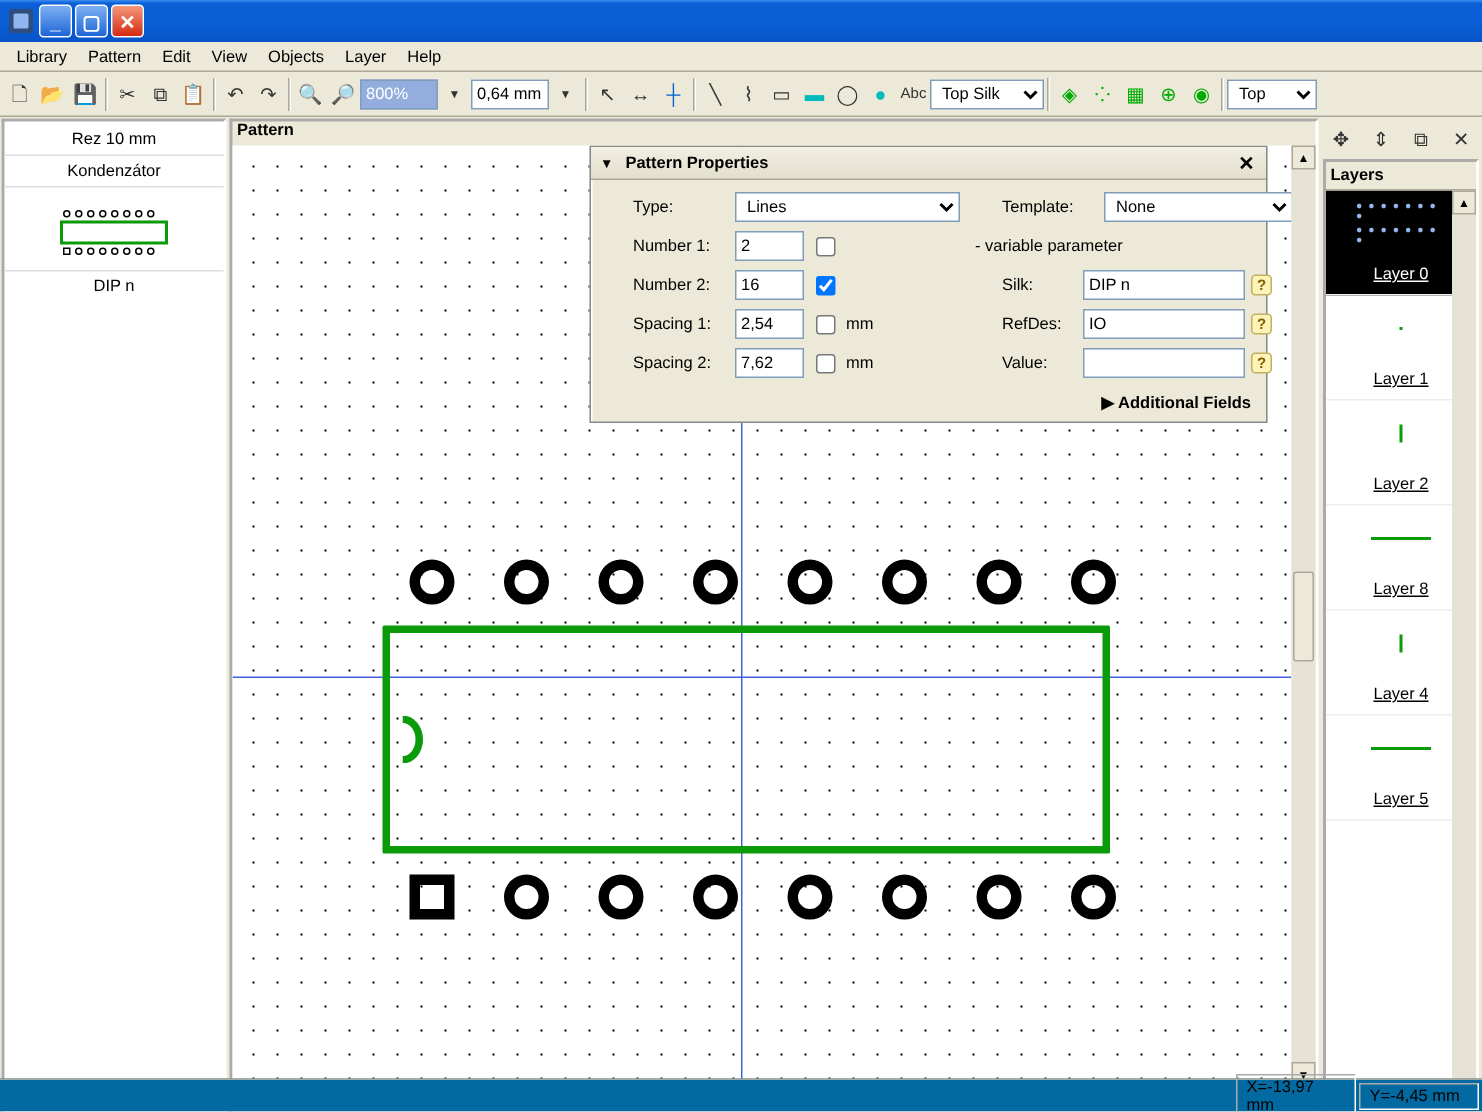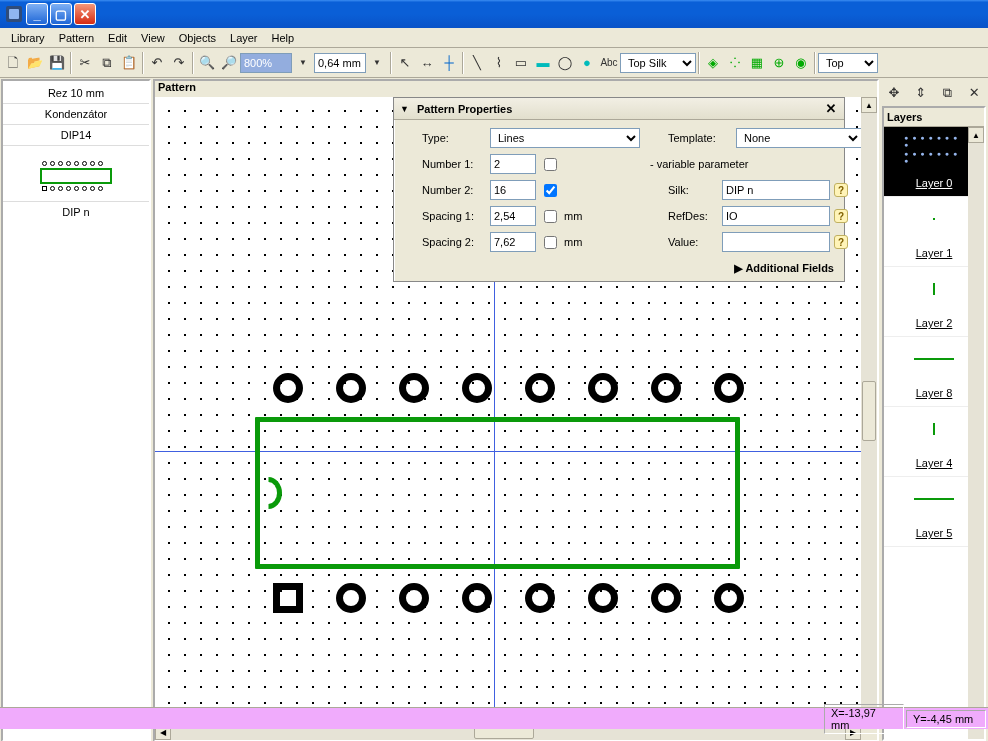--- a/index.html
+++ b/index.html
@@ -118,22 +118,22 @@
 .pp-body input[type=text], .pp-body select {
   border: 1px solid #7f9db9; background: #fff; height: 20px; font-size: 11px; padding: 0 3px;
 }
 .pp-body .wide { width: 150px; }
 .pp-body .num { width: 46px; }
 .pp-body .field { width: 108px; }
 .pp-body .help { width:14px; height:14px; border:1px solid #c0b060; border-radius:3px; background:#fff4b8; color:#806000; font-weight:bold; display:flex; align-items:center; justify-content:center; font-size:10px; }
 .pp-foot { text-align: right; padding: 6px 10px; font-weight:bold;}
 
 .statusbar {
-  position: absolute; left: 0; right: 0; bottom: 12px; height: 22px;
-  background: #f0abfc; border-top: 1px solid #aca899; display: flex; align-items: center; justify-content: flex-end;
+  position: absolute; left: 0; right: 0; bottom: 0; height: 22px;
+  background: #0369a1; border-top: 1px solid #aca899; display: flex; align-items: center; justify-content: flex-end;
 }
 .status-cell { border: 1px inset #fff; padding: 2px 6px; width: 80px; margin-right: 2px; }
 
 .dots {
   position:absolute; inset:0;
   background-image: radial-gradient(#000 0.9px, transparent 1px);
   background-size: 16px 16px; background-position: 6px 6px;
 }
 .cross-h { position:absolute; left:0; right:0; top:50%; height:1px; background:#4060e0; }
 .cross-v { position:absolute; top:0; bottom:0; left:50%; width:1px; background:#4060e0; }
@@ -273,21 +273,20 @@
     </div>
   <div class="sep"></div>
   <select class="tb-input" style="width:60px"><option>Top</option></select>
 </div>
 
 <div class="content">
 
   <div class="left-pane">
     <div class="left-item">Rez 10 mm</div>
     <div class="left-item">Kondenzátor</div>
-    <div class="left-item">DIP14</div>
     <div class="left-item" style="height:56px;border-bottom:1px solid #ddd;position:relative">
       <div class="left-thumb">
         <div style="position:absolute;left:4px;right:4px;top:10px;bottom:10px;border:2px solid #0a9a0a;"></div>
         <div style="position:absolute;left:6px;top:3px;display:flex;gap:3px;">
           <span style="width:5px;height:5px;border:1px solid #000;border-radius:50%"></span>
             <span style="width:5px;height:5px;border:1px solid #000;border-radius:50%"></span>
             <span style="width:5px;height:5px;border:1px solid #000;border-radius:50%"></span>
             <span style="width:5px;height:5px;border:1px solid #000;border-radius:50%"></span>
             <span style="width:5px;height:5px;border:1px solid #000;border-radius:50%"></span>
             <span style="width:5px;height:5px;border:1px solid #000;border-radius:50%"></span>

